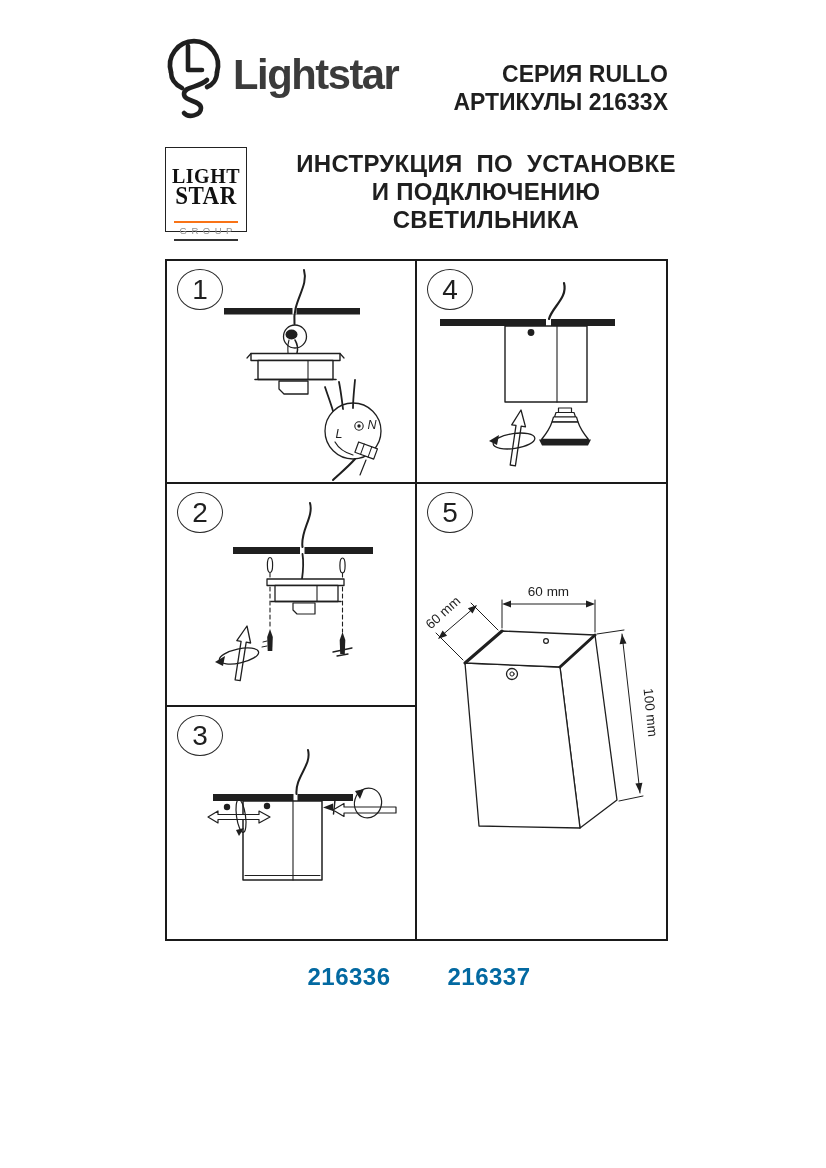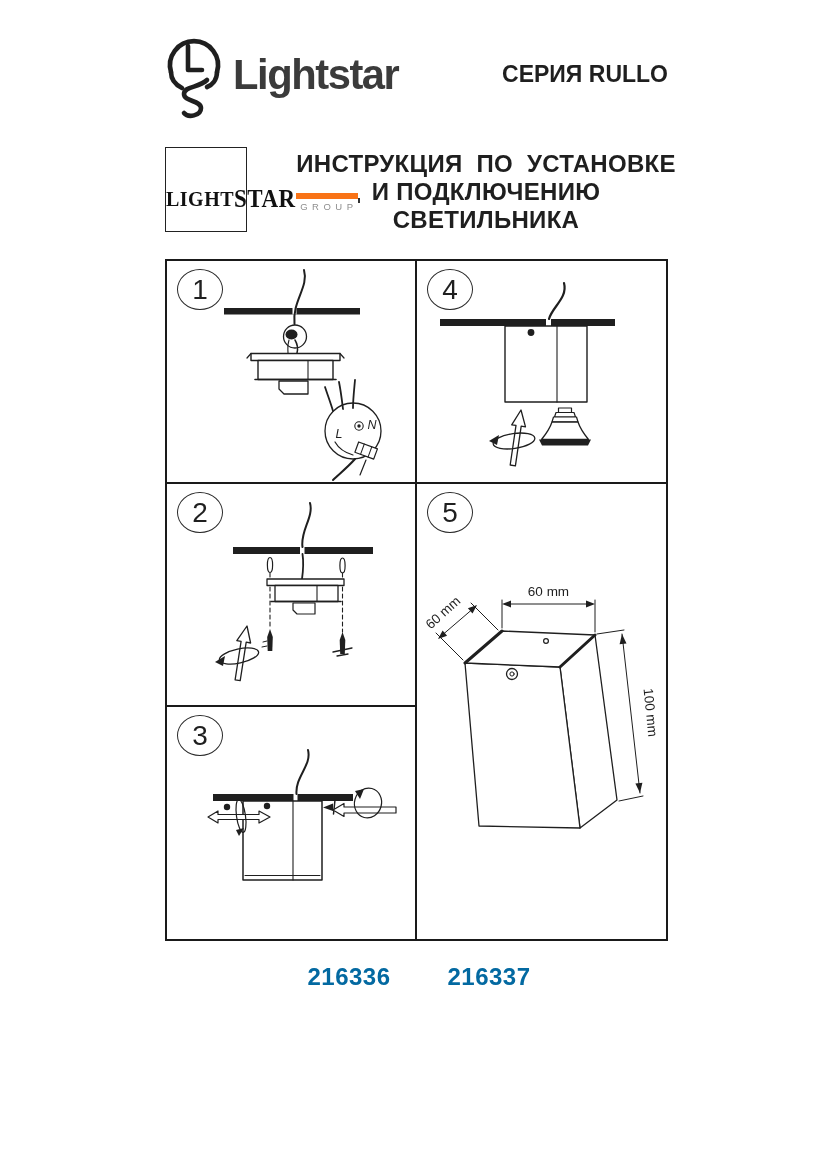--- a/index.html
+++ b/index.html
@@ -9,27 +9,27 @@
   
   .brand{position:absolute;left:163px;top:28px;display:flex;align-items:flex-start;}
   .bulb{width:62px;height:92px;}
   .wordmark{margin-left:8px;margin-top:22px;font-size:43px;font-weight:700;letter-spacing:-1.5px;
             color:#3b3b3b;transform:scaleX(.97);transform-origin:left;}
   .series-block{position:absolute;right:158px;top:60px;text-align:right;
                 font-size:23px;font-weight:700;line-height:28px;color:#1f1f1f;}
 
   
   .logo-box{position:absolute;left:165px;top:147px;width:82px;height:85px;box-sizing:border-box;
-            border:1.5px solid #222;background:#fff;display:flex;flex-direction:row;
+            border:1.5px solid #222;background:#fff;display:flex;flex-direction:column;
             align-items:center;padding-top:18px;}
   .lw1{font-family:"Liberation Serif",serif;font-weight:700;font-size:20px;line-height:19px;
        letter-spacing:.5px;color:#111;transform:scaleY(1.1);}
   .lw2{font-family:"Liberation Serif",serif;font-weight:700;font-size:23px;line-height:22px;
        letter-spacing:.5px;color:#111;transform:scaleY(1.08);}
-  .lw3{margin-top:8px;padding-top:2px;border-top:6px solid #f97316;width:64px;text-align:center;
+  .lw3{margin-top:14px;padding-top:2px;border-top:2px solid #f97316;width:64px;text-align:center;
        font-size:9.5px;letter-spacing:4.5px;text-indent:4.5px;color:#8f8f8f;}
   .flag{margin-top:3px;width:64px;height:5px;display:flex;border:1px solid #333;box-sizing:border-box;}
   .flag span{flex:1;height:100%;}
   .fg{background:var(--flag-green,#217a38);}
   .fwh{background:var(--flag-white,#ffffff);}
   .fr{background:var(--flag-red,#b23432);}
 
   
   .title{position:absolute;left:286px;top:150px;width:400px;text-align:center;
          font-weight:700;color:#1f1f1f;}
@@ -77,20 +77,21 @@
       <path class="ln" stroke-width="4.6" d="M8,44 C8,52 13,57 19,60"></path>
       <path class="ln" stroke-width="4.6" d="M54,44 C54,52 49,57 44,59"></path>
       <path class="ln" stroke-width="4.6" d="M25,18 L25,42 L39,42"></path>
       <path class="ln" stroke-width="4.6" d="M44,52 C36,60 21,58 21,66 C21,74 38,72 38,80 C38,88 25,90 21,85"></path>
     </svg>
     <div class="wordmark">Lightstar</div>
   </div>
 
   <div class="series-block">
     <div>СЕРИЯ RULLO</div>
+    <div>АРТИКУЛЫ 21633X</div>
   </div>
 
   <div class="logo-box">
     <div class="lw1">LIGHT</div>
     <div class="lw2">STAR</div>
     <div class="lw3">GROUP</div>
     <div class="flag">
       <span class="fg"></span>
         <span class="fwh"></span>
         <span class="fr"></span>

